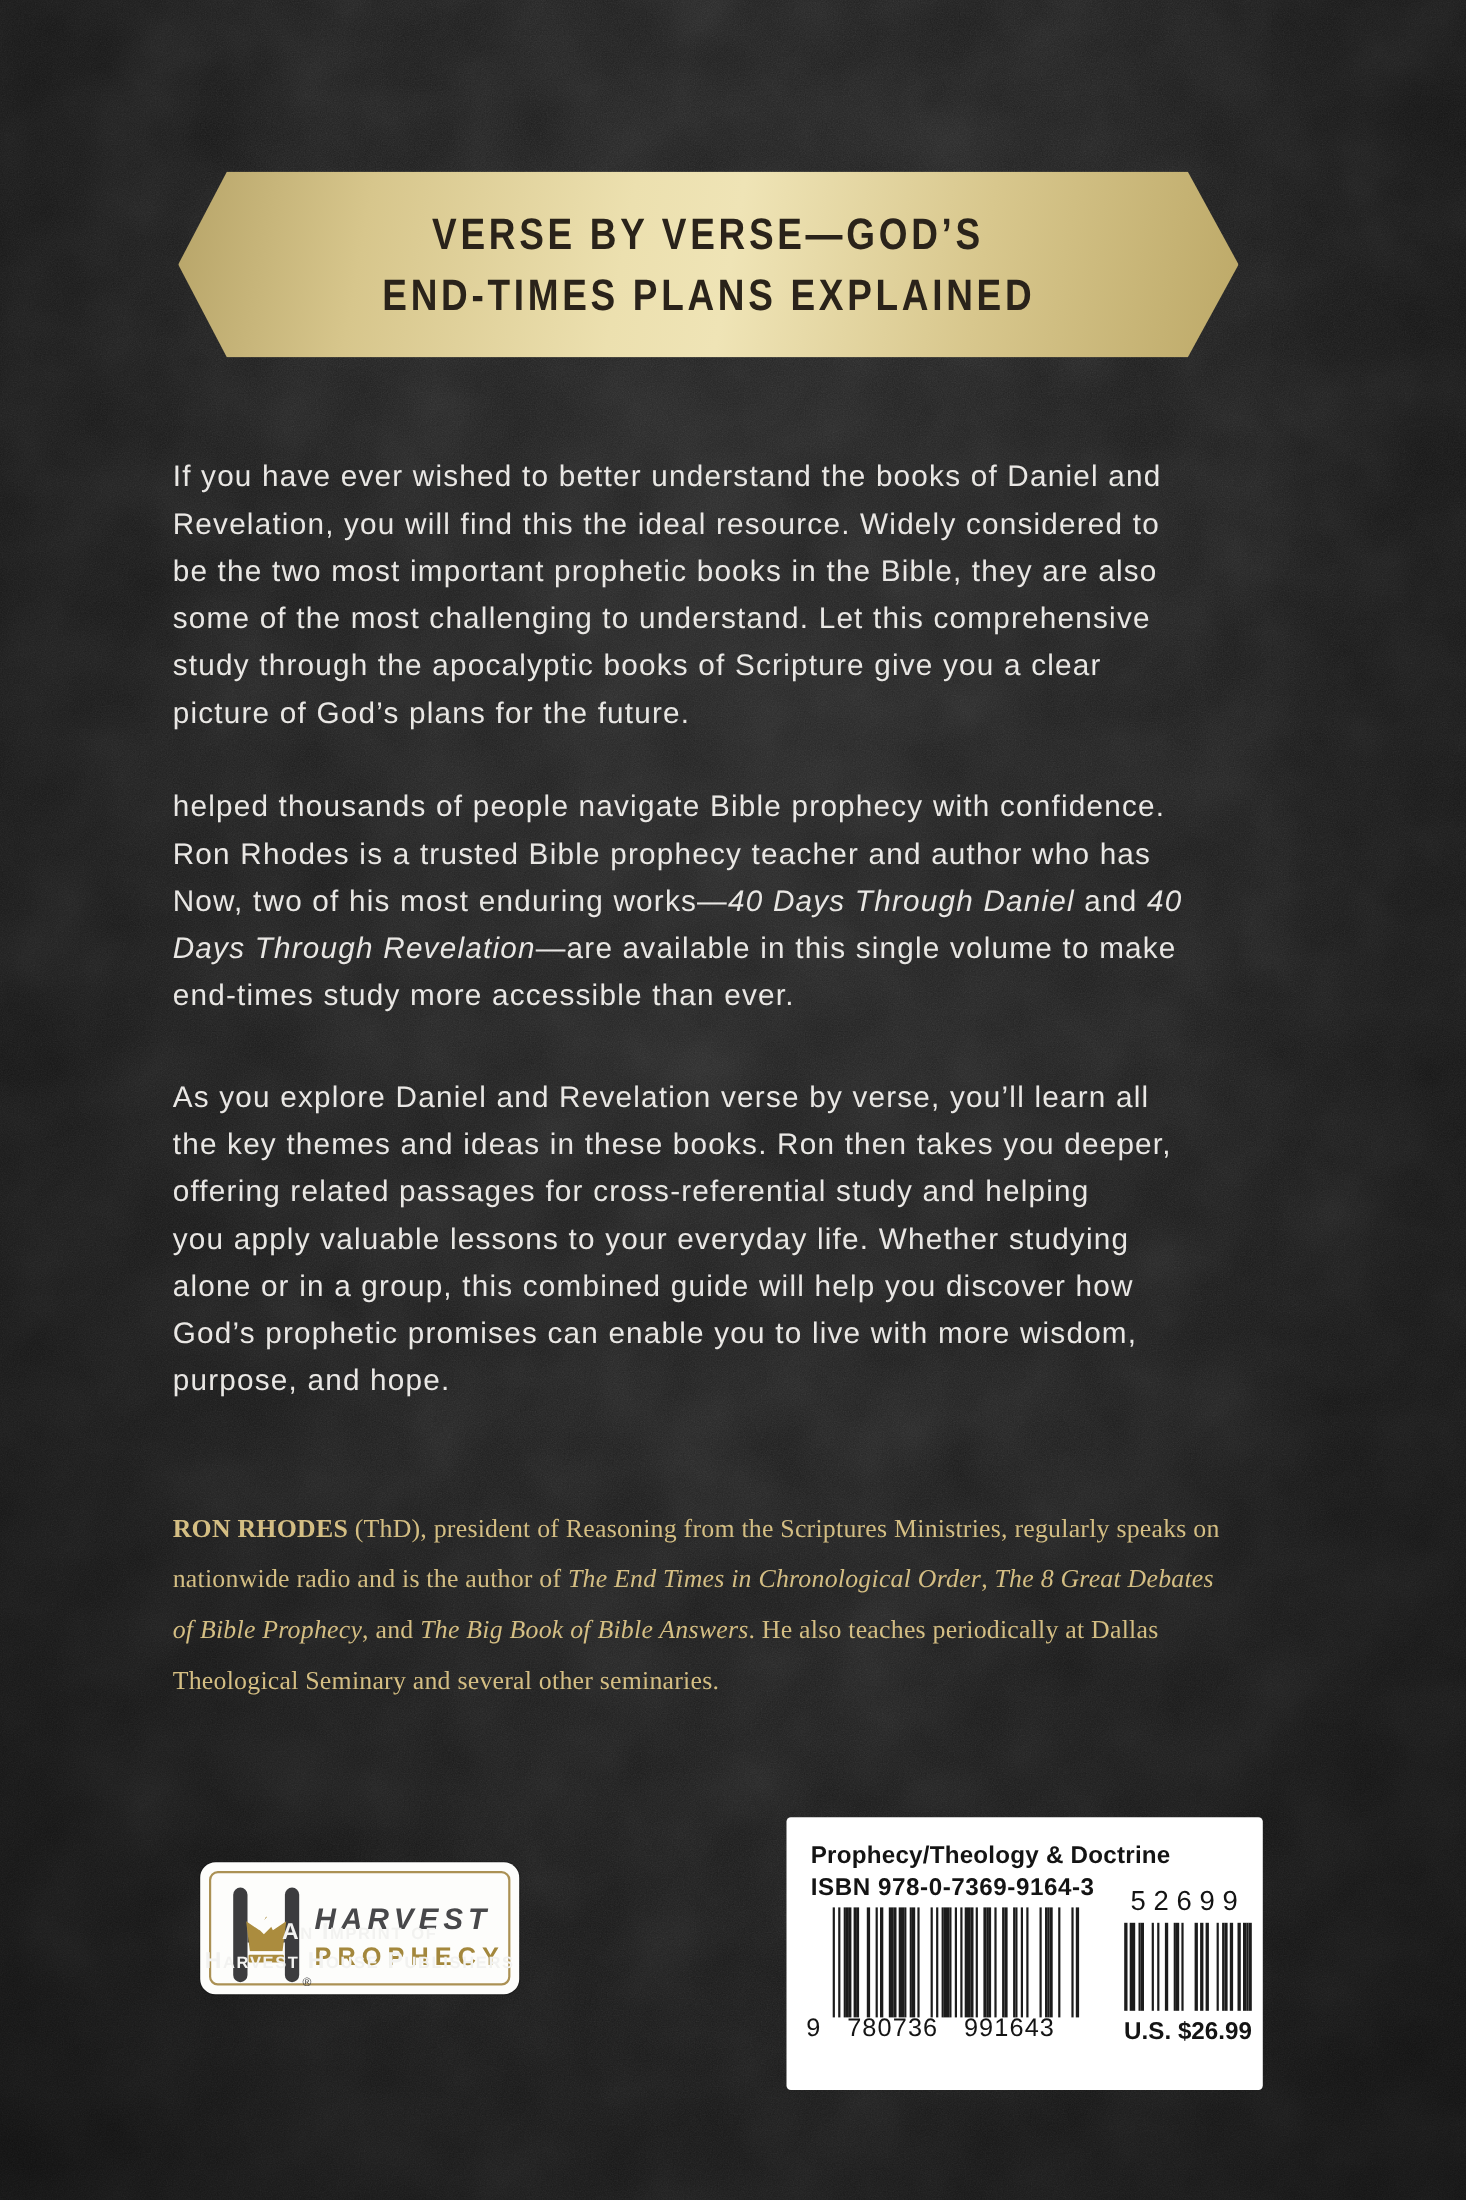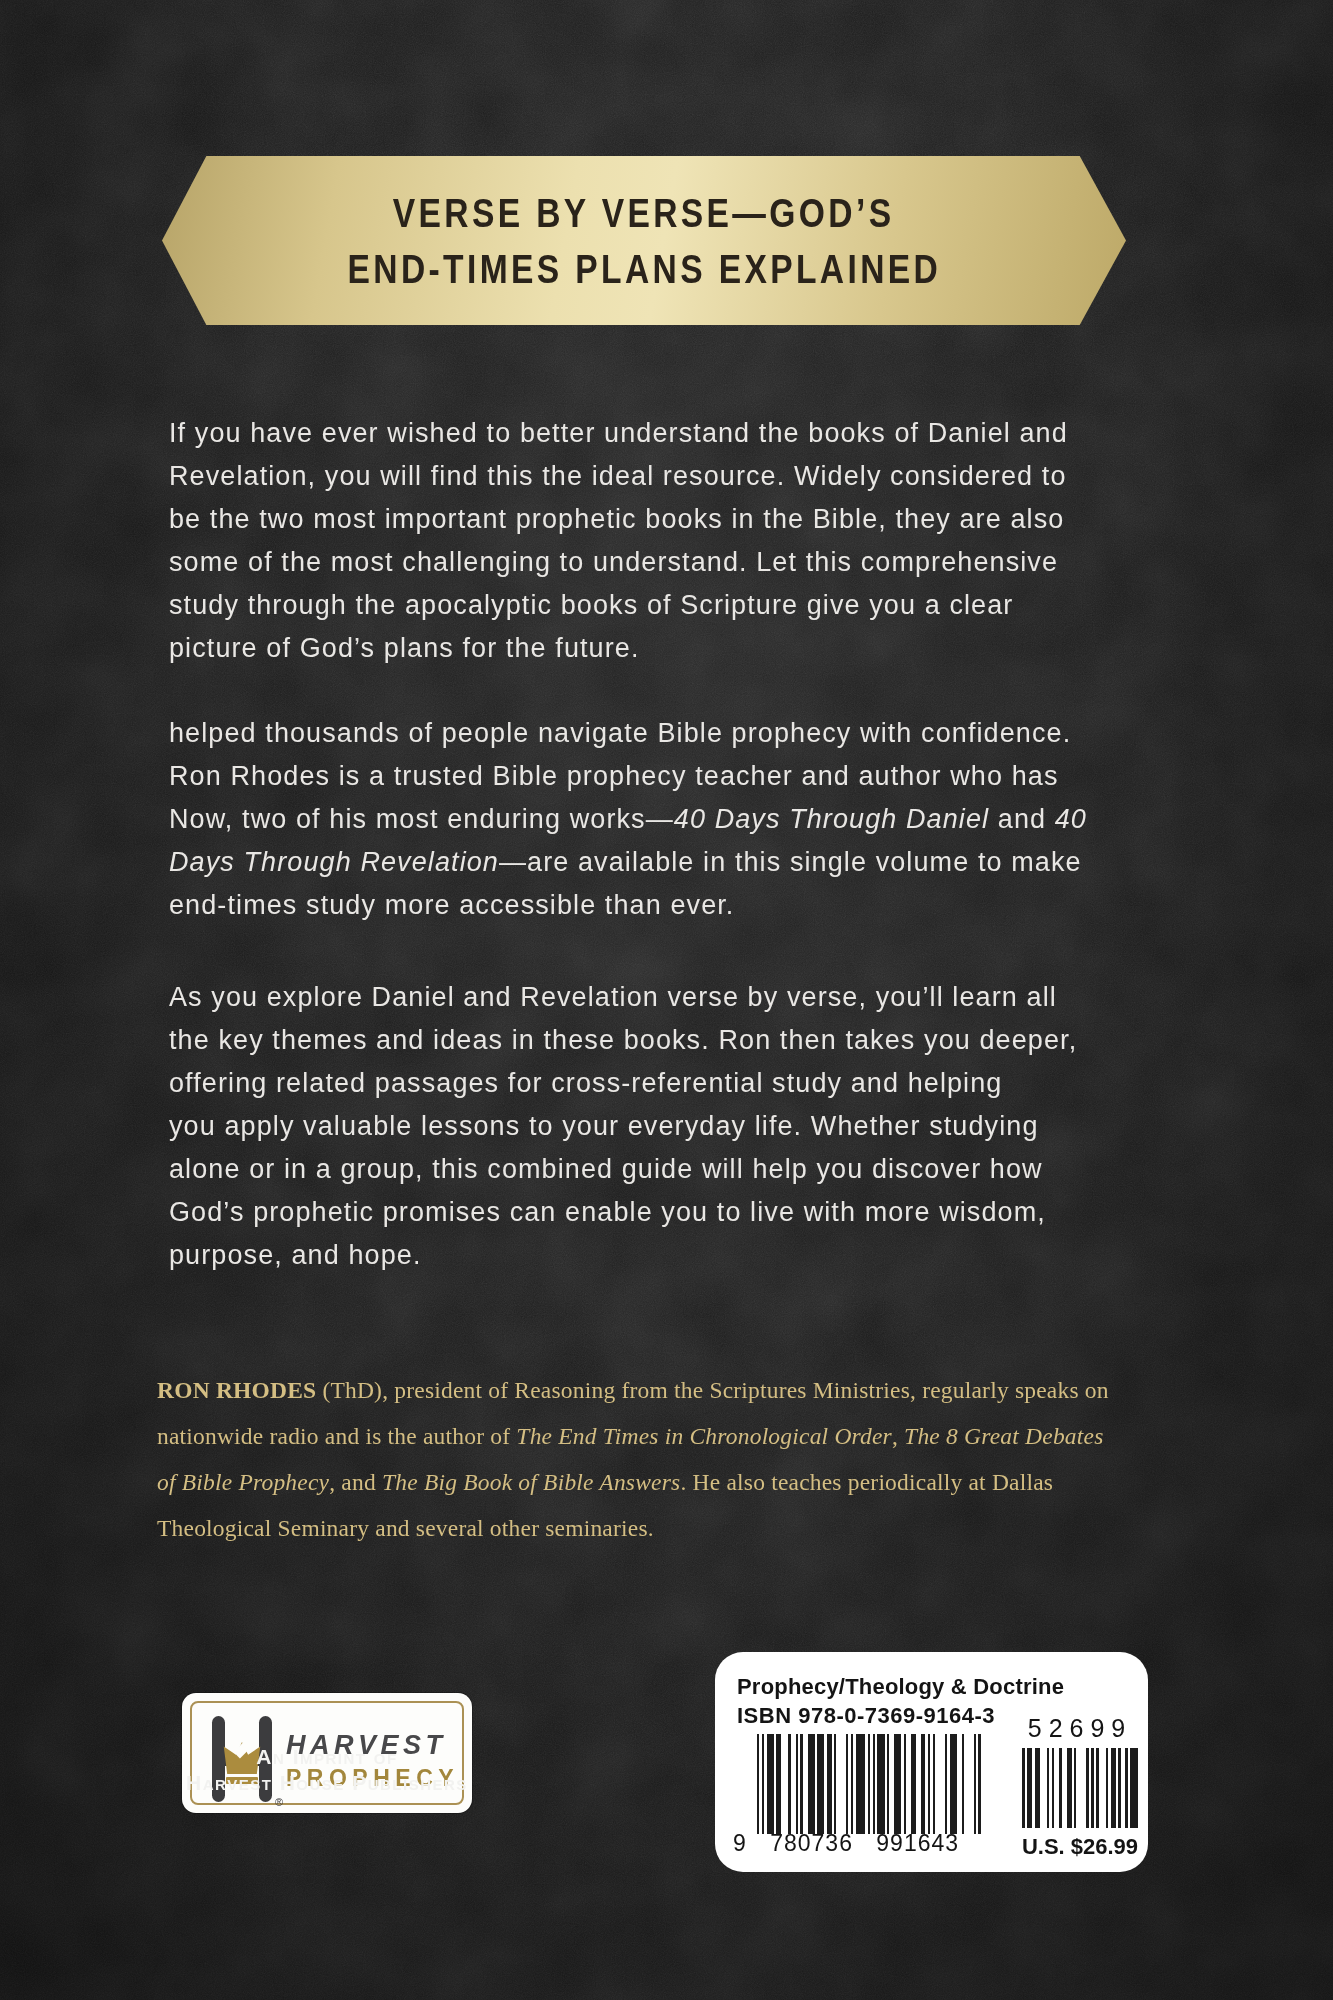--- a/index.html
+++ b/index.html
@@ -28,21 +28,21 @@
     display:inline-block;
     font-weight:bold;font-size:40px;line-height:48px;
     letter-spacing:4px;color:#2a231a;
     transform:scaleX(0.84);transform-origin:center;
     white-space:nowrap;
   }
 
   
   .text-block{position:absolute;left:157px;top:412px;width:1010px;}
   .para{color:#e9e7e4;font-size:27px;line-height:43px;letter-spacing:1.1px;font-weight:400;}
-  .para .t-line{white-space:nowrap;margin-left:12px;}
+  .para .t-line{white-space:nowrap;}
   .para-2{margin-top:42px;}
   .para-3{margin-top:49px;}
   .bio{margin-top:90px;color:#d4be83;font-size:23.5px;line-height:46px;letter-spacing:0.2px;}
   .bio .t-line{white-space:nowrap;font-family:Liberation Serif, serif;}
   .it{font-style:italic;}
   .bd{font-weight:bold;}
 
   
   .logo-box{
     position:absolute;left:182px;top:1693px;width:290px;height:120px;
@@ -75,22 +75,22 @@
   .wordmark-harvest{font-weight:bold;font-size:27px;letter-spacing:4.5px;color:#48484a;white-space:nowrap;font-style:italic;}
   .wordmark-prophecy{font-weight:bold;font-size:23px;letter-spacing:5.5px;color:#a3873c;margin-top:4px;white-space:nowrap;}
   .imprint{
     position:absolute;left:147px;top:1744px;width:360px;text-align:center;
     color:#f2f2f0;font-variant:small-caps;font-weight:600;
     font-size:21px;line-height:26px;letter-spacing:1.5px;
   }
 
   
   .barcode-label{
-    position:absolute;left:715px;top:1652px;width:433px;height:220px;
-    background:#fff;border-radius:28px;color:#141414;
+    position:absolute;left:715px;top:1652px;width:433px;height:248px;
+    background:#fff;border-radius:4px;color:#141414;
   }
   .bc-category{position:absolute;left:22px;top:22px;font-weight:bold;font-size:22px;letter-spacing:0.2px;}
   .bc-isbn{position:absolute;left:22px;top:51px;font-weight:bold;font-size:22px;letter-spacing:0.5px;}
   .bc-main{position:absolute;left:42px;top:82px;width:224px;height:100px;display:flex;}
   .bc-addon{position:absolute;left:305px;top:96px;width:118px;height:80px;display:flex;}
   .bc-module{flex:1 0 auto;height:100%;}
   .bc-module.bar{background:#1c1c1c;}
   .bc-module.space{background:transparent;}
   .bc-digits{position:absolute;left:18px;top:178px;width:270px;font-size:23px;word-spacing:16px;letter-spacing:1px;}
   .bc-addon-digits{position:absolute;left:300px;top:62px;width:130px;text-align:center;font-size:25px;letter-spacing:7px;}

